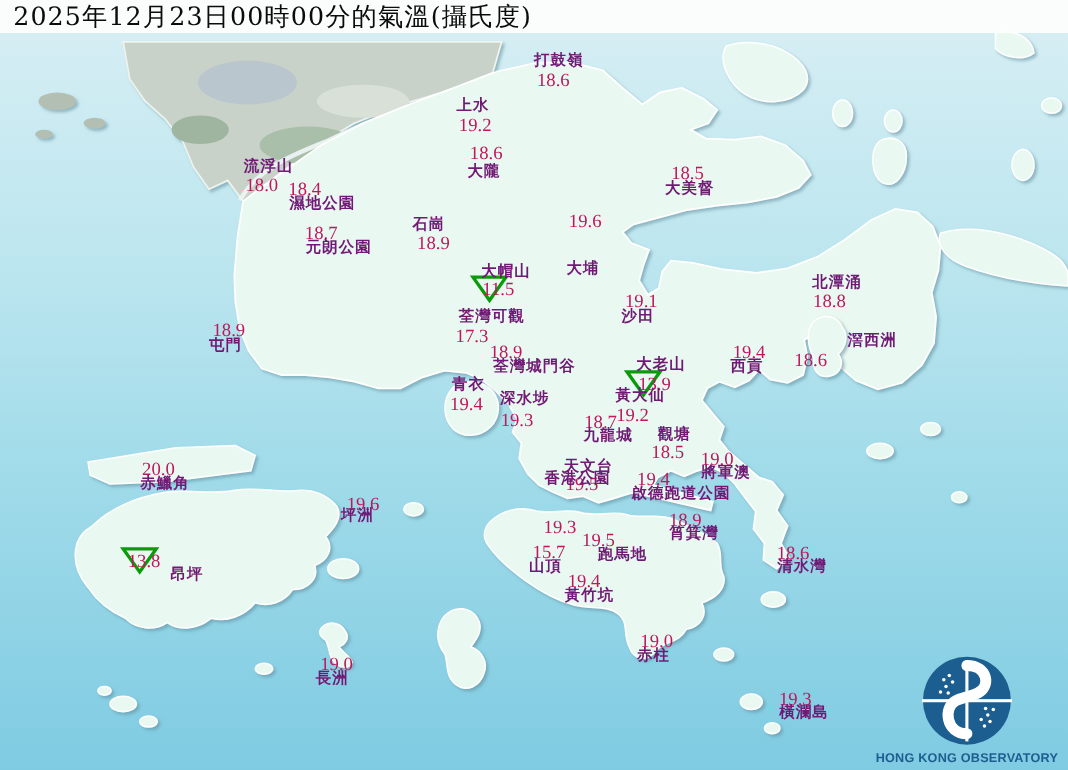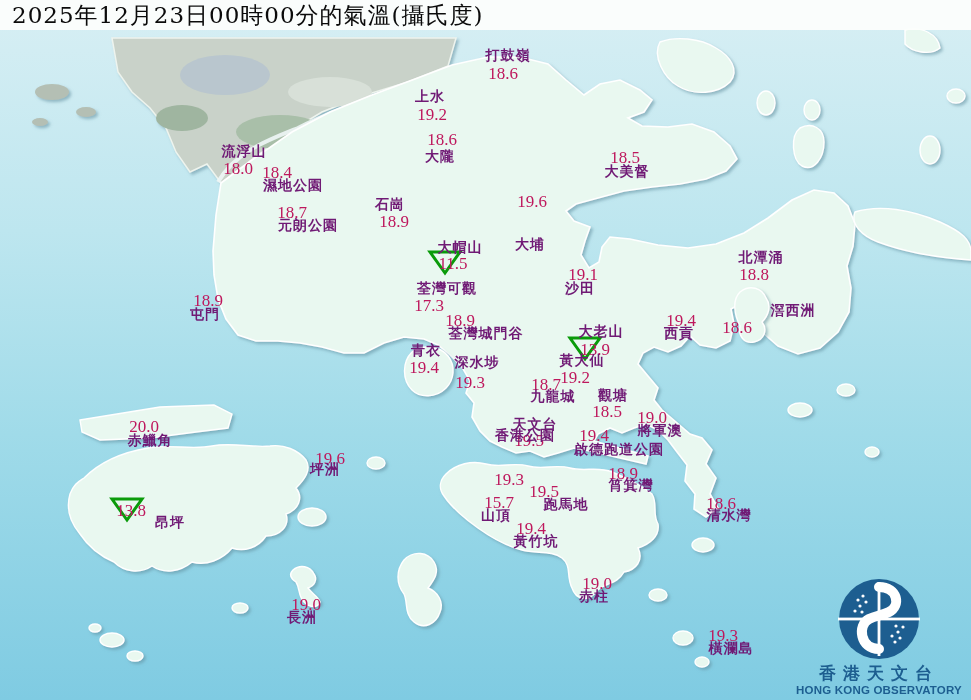--- a/index.html
+++ b/index.html
@@ -233,17 +233,16 @@
           <circle cx="17" cy="33" r="1.6"></circle>
           <circle cx="24" cy="34" r="1.6"></circle>
         <circle cx="62" cy="60" r="1.6"></circle>
           <circle cx="57" cy="64" r="1.6"></circle>
           <circle cx="60" cy="54" r="1.6"></circle>
         <circle cx="54" cy="58" r="1.6"></circle>
           <circle cx="65" cy="49" r="1.6"></circle>
           <circle cx="58" cy="48" r="1.6"></circle>
       </g>
     </svg>
-    <div class="logo-cn">香港天文台</div>
     <div class="logo-en">HONG KONG OBSERVATORY</div>
   </div>
 
 </div>
 
 </body></html>

